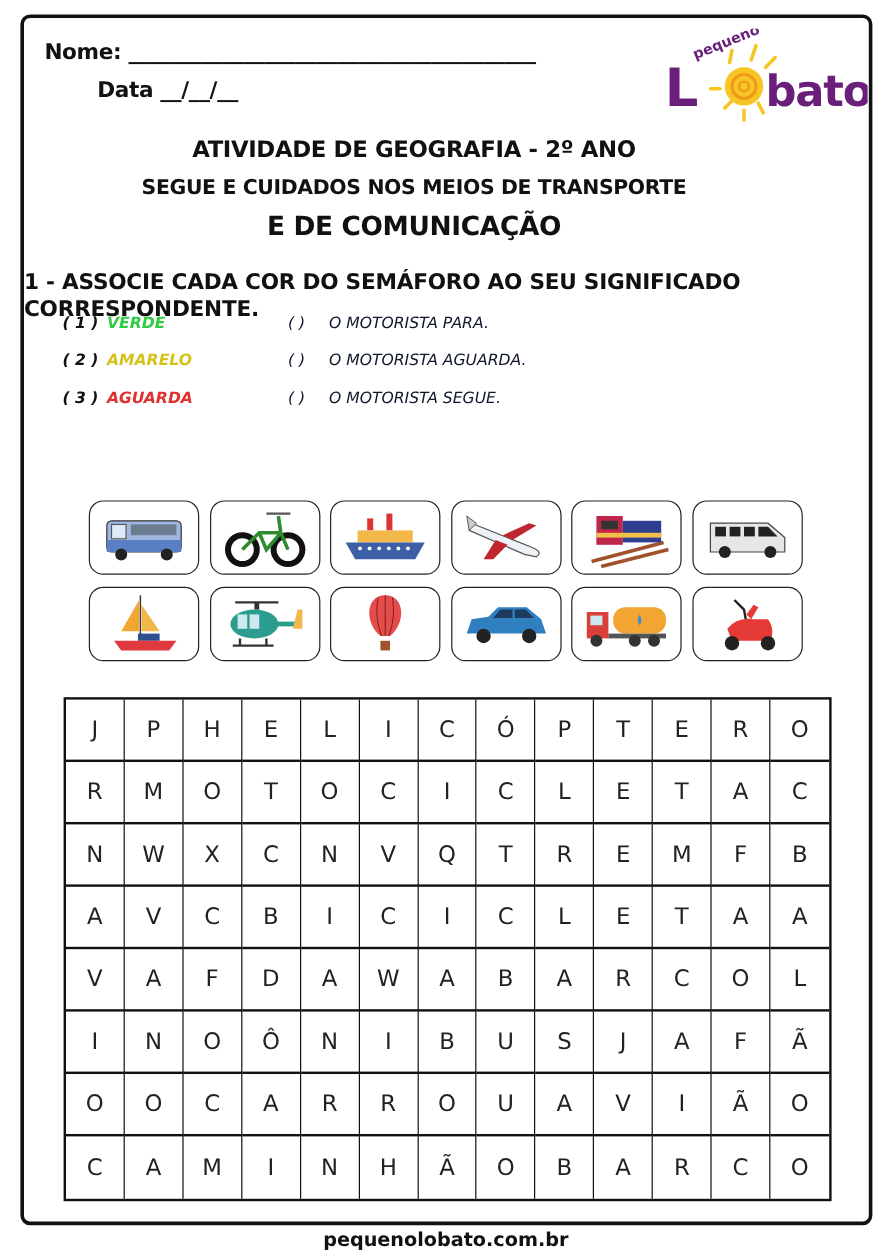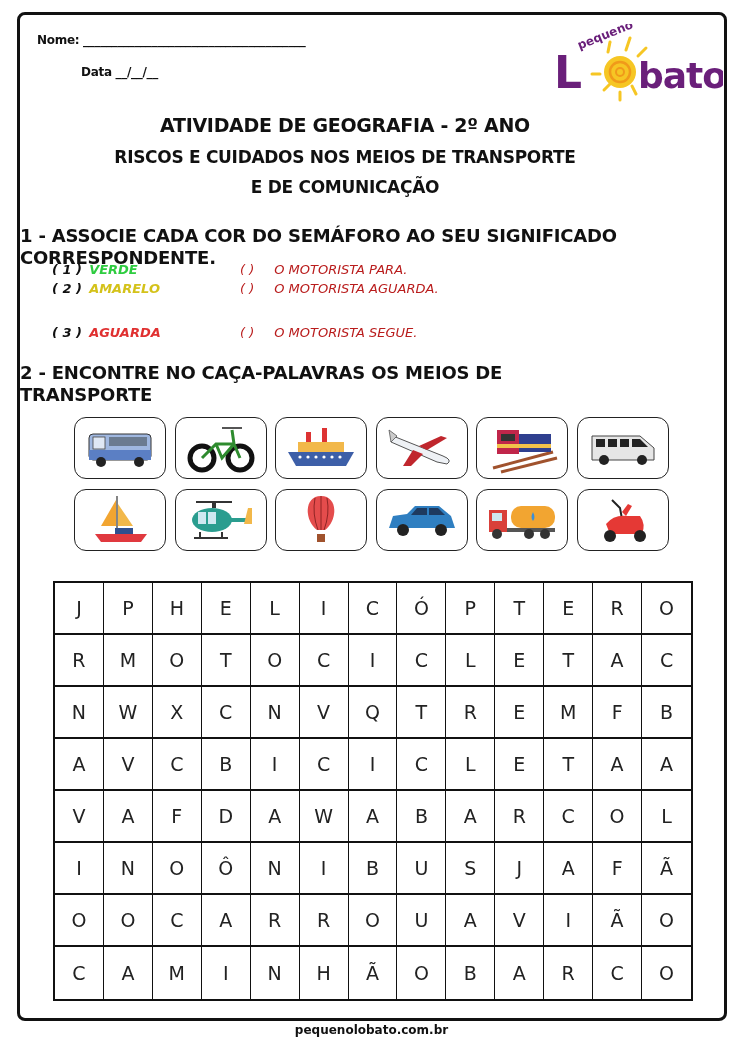--- a/index.html
+++ b/index.html
@@ -4,39 +4,39 @@
 <style>
   * { box-sizing: border-box; margin: 0; padding: 0; }
   html, body { width: 743px; height: 1050px; background: #ffffff; overflow: hidden; }
   body { position: relative; font-family: "DejaVu Sans", "Liberation Sans", sans-serif; color: #111; }
 
   .frame {
     position: absolute; left: 17px; top: 12px; width: 710px; height: 1009px;
     border: 3px solid #111; border-radius: 8px; background: #fff;
   }
 
-  .header-line { position: absolute; left: 37px; font-weight: bold; font-size: 12px; color: #111; letter-spacing: -0.3px; }
+  .header-line { position: absolute; left: 37px; font-weight: bold; font-size: 18px; color: #111; letter-spacing: -0.3px; }
   .nome { top: 33px; }
   .data { top: 65px; margin-left: 44px; }
 
   .logo { position: absolute; left: 548px; top: 24px; width: 175px; height: 80px; }
 
   .title-block { position: absolute; left: 20px; width: 650px; text-align: center; font-weight: bold; color: #111; letter-spacing: -0.3px; }
   .title1 { top: 114px; font-size: 19px; }
   .title2 { top: 147px; font-size: 17px; }
-  .title3 { top: 177px; font-size: 17px; }
+  .title3 { top: 177px; font-size: 22px; }
 
   .q-head { position: absolute; left: 20px; font-weight: bold; font-size: 18px; color: #111; letter-spacing: -0.2px; line-height: 22px; }
   .q1 { top: 225px; }
   .q2 { top: 362px; width: 560px; }
 
   .assoc-row { position: absolute; left: 52px; height: 20px; font-size: 13px; font-style: italic; }
   .assoc-num { font-weight: bold; color: #111; }
   .assoc-color { font-weight: bold; margin-left: 3px; }
-  .assoc-right { position: absolute; left: 188px; top: 0; white-space: nowrap; color: #b91c1c; font-size: 13px; }
+  .assoc-right { position: absolute; left: 188px; top: 0; white-space: nowrap; color: #0f172a; font-size: 13px; }
   .assoc-paren { display: inline-block; width: 30px; }
 
   .img-box {
     position: absolute; width: 92px; height: 62px;
     border: 1.5px solid #222; border-radius: 12px; background: #fff;
     display: flex; align-items: center; justify-content: center; overflow: hidden;
   }
   .img-box svg { width: 78px; height: 52px; }
 
   .grid {
@@ -45,21 +45,21 @@
     border: 2px solid #111;
   }
   .cell {
     border-right: 1.5px solid #111; border-bottom: 2px solid #111;
     display: flex; align-items: center; justify-content: center;
     font-family: "DejaVu Sans", "Liberation Sans", sans-serif; font-size: 19px; color: #222; font-weight: normal;
   }
   .cell.last-col { border-right: none; }
   .cell.last-row { border-bottom: none; }
 
-  .footer { position: absolute; left: 0; top: 1023px; width: 743px; text-align: center; font-weight: bold; font-size: 12px; color: #111; }
+  .footer { position: absolute; left: 0; top: 1023px; width: 743px; text-align: center; font-weight: bold; font-size: 16px; color: #111; }
 </style>
 </head>
 <body>
 
 <div class="frame"></div>
 
 <div class="header-line nome">Nome: _______________________________________</div>
 <div class="header-line data">Data __/__/__</div>
 
 <div class="logo">
@@ -76,52 +76,51 @@
     <circle cx="72" cy="48" r="16" fill="#f6c624"></circle>
     <circle cx="72" cy="48" r="10" fill="none" stroke="#f09a1a" stroke-width="2.5"></circle>
     <circle cx="72" cy="48" r="4" fill="none" stroke="#f09a1a" stroke-width="2"></circle>
     <text x="6" y="64" font-family="'DejaVu Sans', sans-serif" font-weight="bold" font-size="44" fill="#6a1f7a">L</text>
     <text x="90" y="64" font-family="'DejaVu Sans', sans-serif" font-weight="bold" font-size="36" fill="#6a1f7a" letter-spacing="-1">bato</text>
     <text x="30" y="22" font-family="'DejaVu Sans', sans-serif" font-weight="bold" font-size="12" fill="#6a1f7a" transform="rotate(-22 40 20)">pequeno</text>
   </svg>
 </div>
 
 <div class="title-block title1">ATIVIDADE DE GEOGRAFIA - 2º ANO</div>
-<div class="title-block title2">RISCOS E CUIDADOS NOS MEIOS DE TRANSPORTE</div>
+<div class="title-block title2">SEGUE E CUIDADOS NOS MEIOS DE TRANSPORTE</div>
 <div class="title-block title3">E DE COMUNICAÇÃO</div>
 
 <div class="q-head q1">1 - ASSOCIE CADA COR DO SEMÁFORO AO SEU SIGNIFICADO CORRESPONDENTE.</div>
 
 <div class="assoc-row" style="top:262px;">
   <span class="assoc-num">( 1 )</span>
   <span class="assoc-color" style="color:#2ecc40">VERDE</span>
   <span class="assoc-right">
     <span class="assoc-paren">(    )</span>
     <span>O MOTORISTA PARA.</span>
   </span>
 </div>
-<div class="assoc-row" style="top:281px;">
+<div class="assoc-row" style="top:293px;">
   <span class="assoc-num">( 2 )</span>
   <span class="assoc-color" style="color:#d4c21a">AMARELO</span>
   <span class="assoc-right">
     <span class="assoc-paren">(    )</span>
     <span>O MOTORISTA AGUARDA.</span>
   </span>
 </div>
 <div class="assoc-row" style="top:325px;">
   <span class="assoc-num">( 3 )</span>
   <span class="assoc-color" style="color:#e03030">AGUARDA</span>
   <span class="assoc-right">
     <span class="assoc-paren">(    )</span>
     <span>O MOTORISTA SEGUE.</span>
   </span>
 </div>
 
 <div class="q-head q2">
-  <div>2 - ENCONTRE NO CAÇA-PALAVRAS OS MEIOS DE TRANSPORTE</div>
 </div>
 
 <div class="img-box" style="left:74px; top:417px;">
   <svg viewBox="0 0 78 52">
     <rect x="8" y="12" width="62" height="26" rx="4" fill="#9fb7e0" stroke="#333" stroke-width="1"></rect>
     <rect x="8" y="28" width="62" height="10" fill="#5b7fc4"></rect>
     <rect x="12" y="15" width="12" height="12" fill="#dfe8f5" stroke="#444" stroke-width="0.8"></rect>
     <rect x="28" y="15" width="38" height="9" fill="#6b7b90"></rect>
     <circle cx="20" cy="40" r="5" fill="#222"></circle>
       <circle cx="58" cy="40" r="5" fill="#222"></circle>

